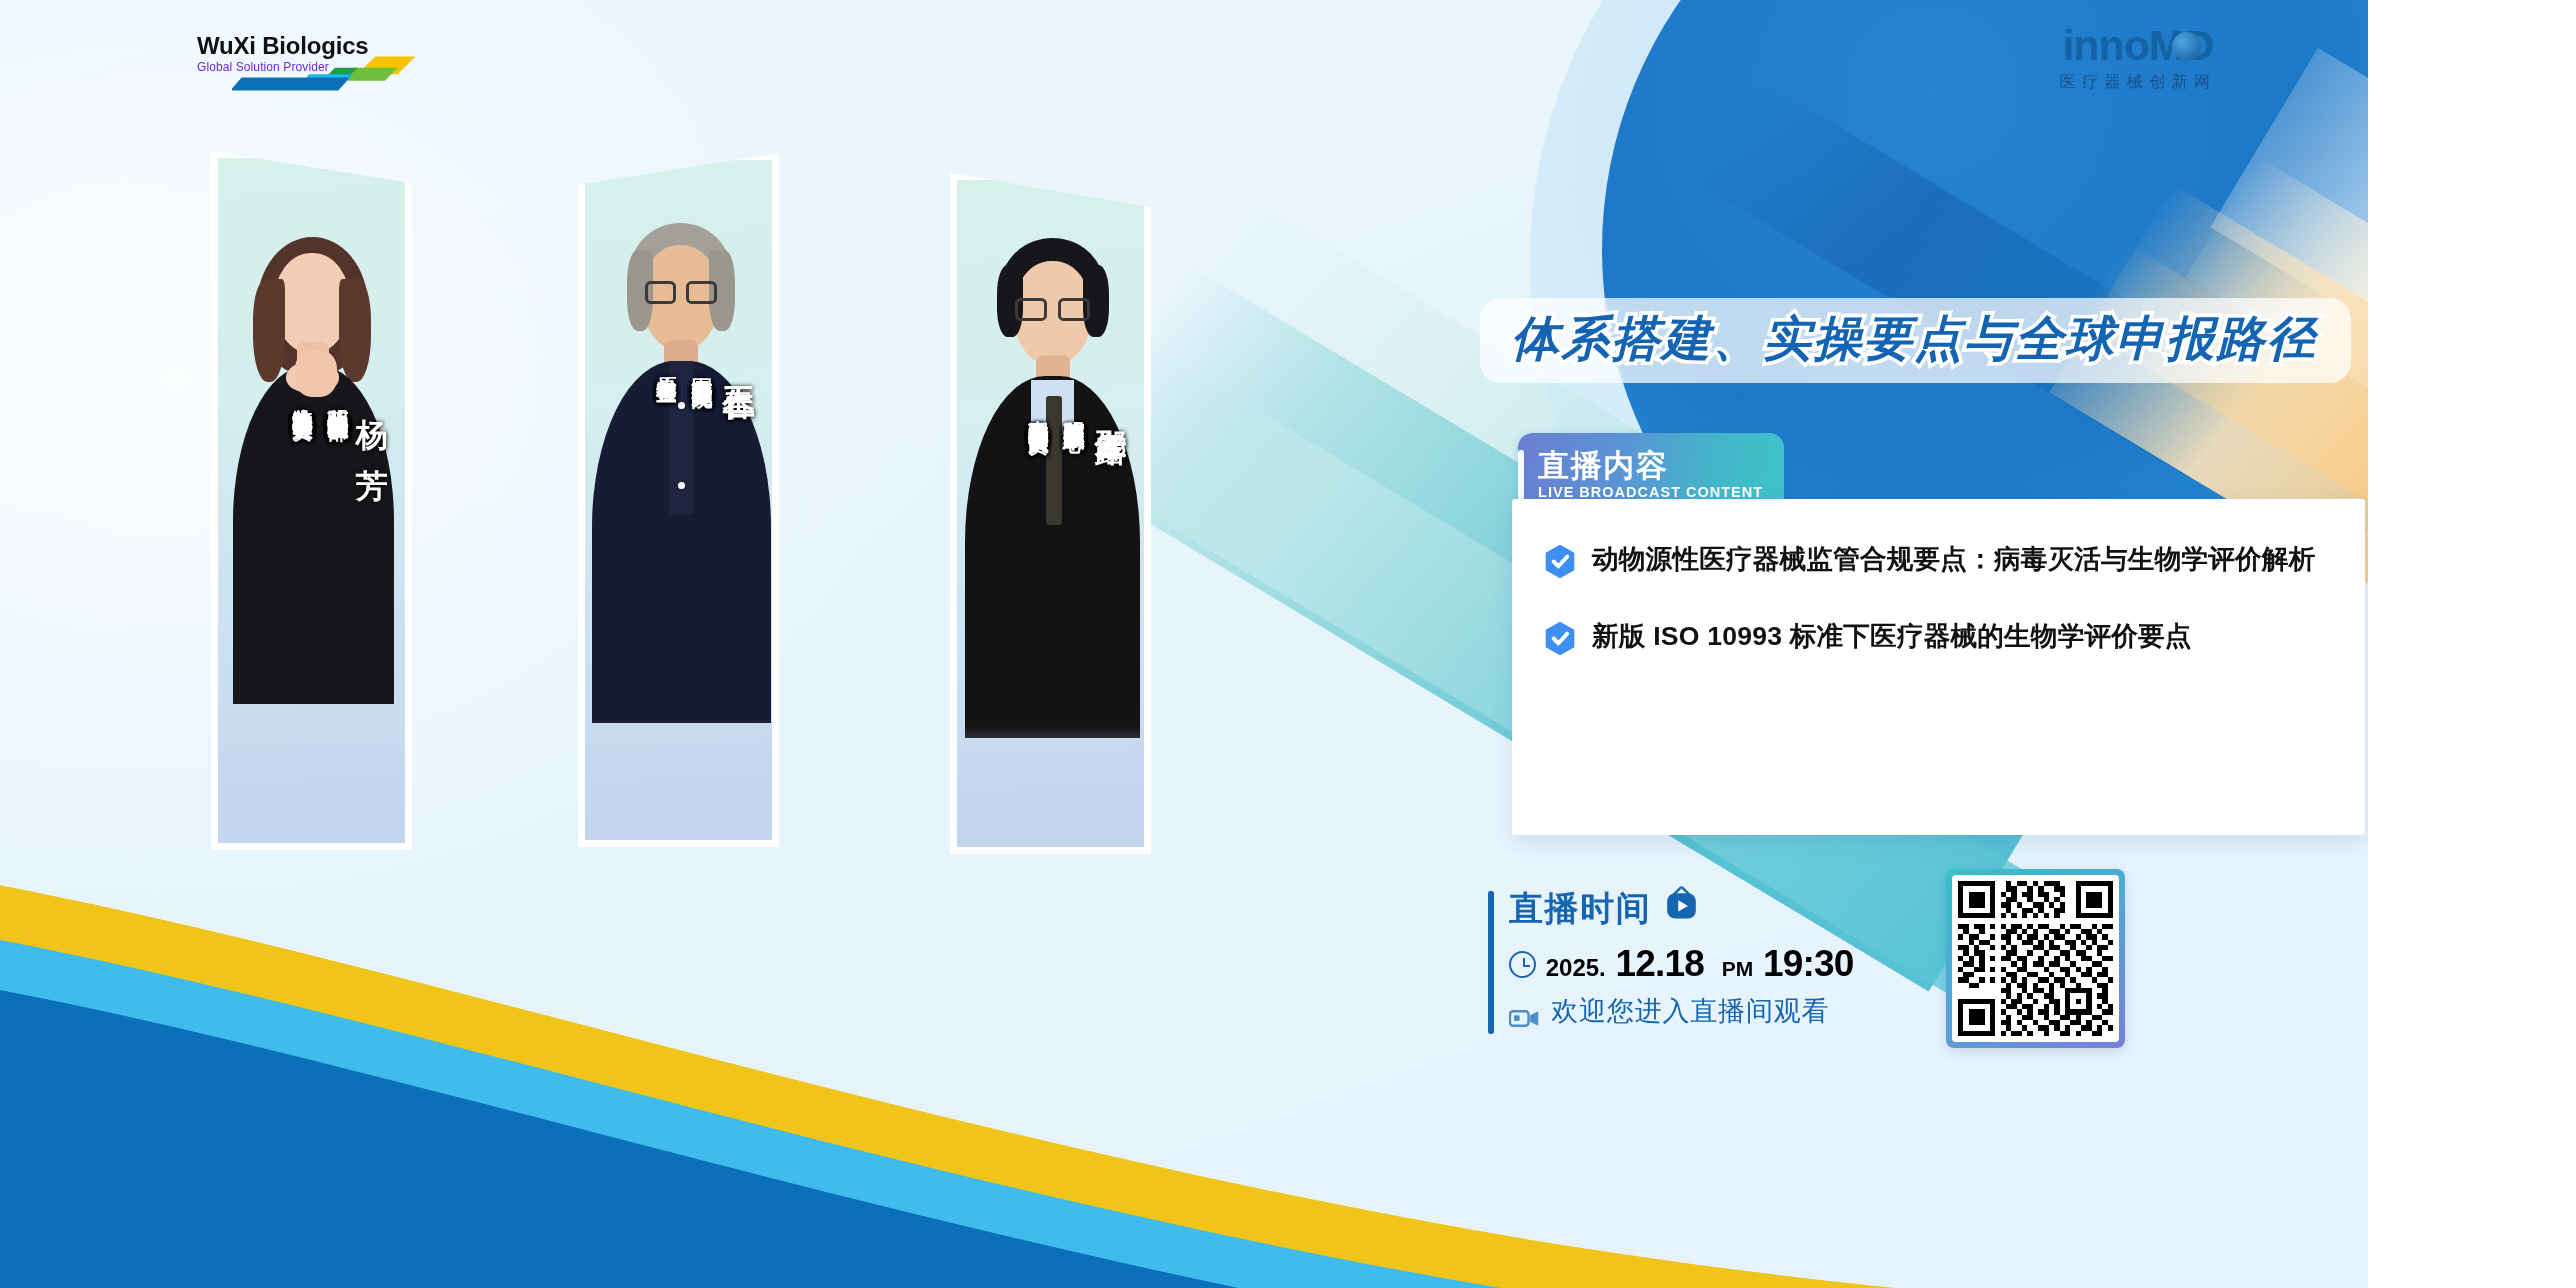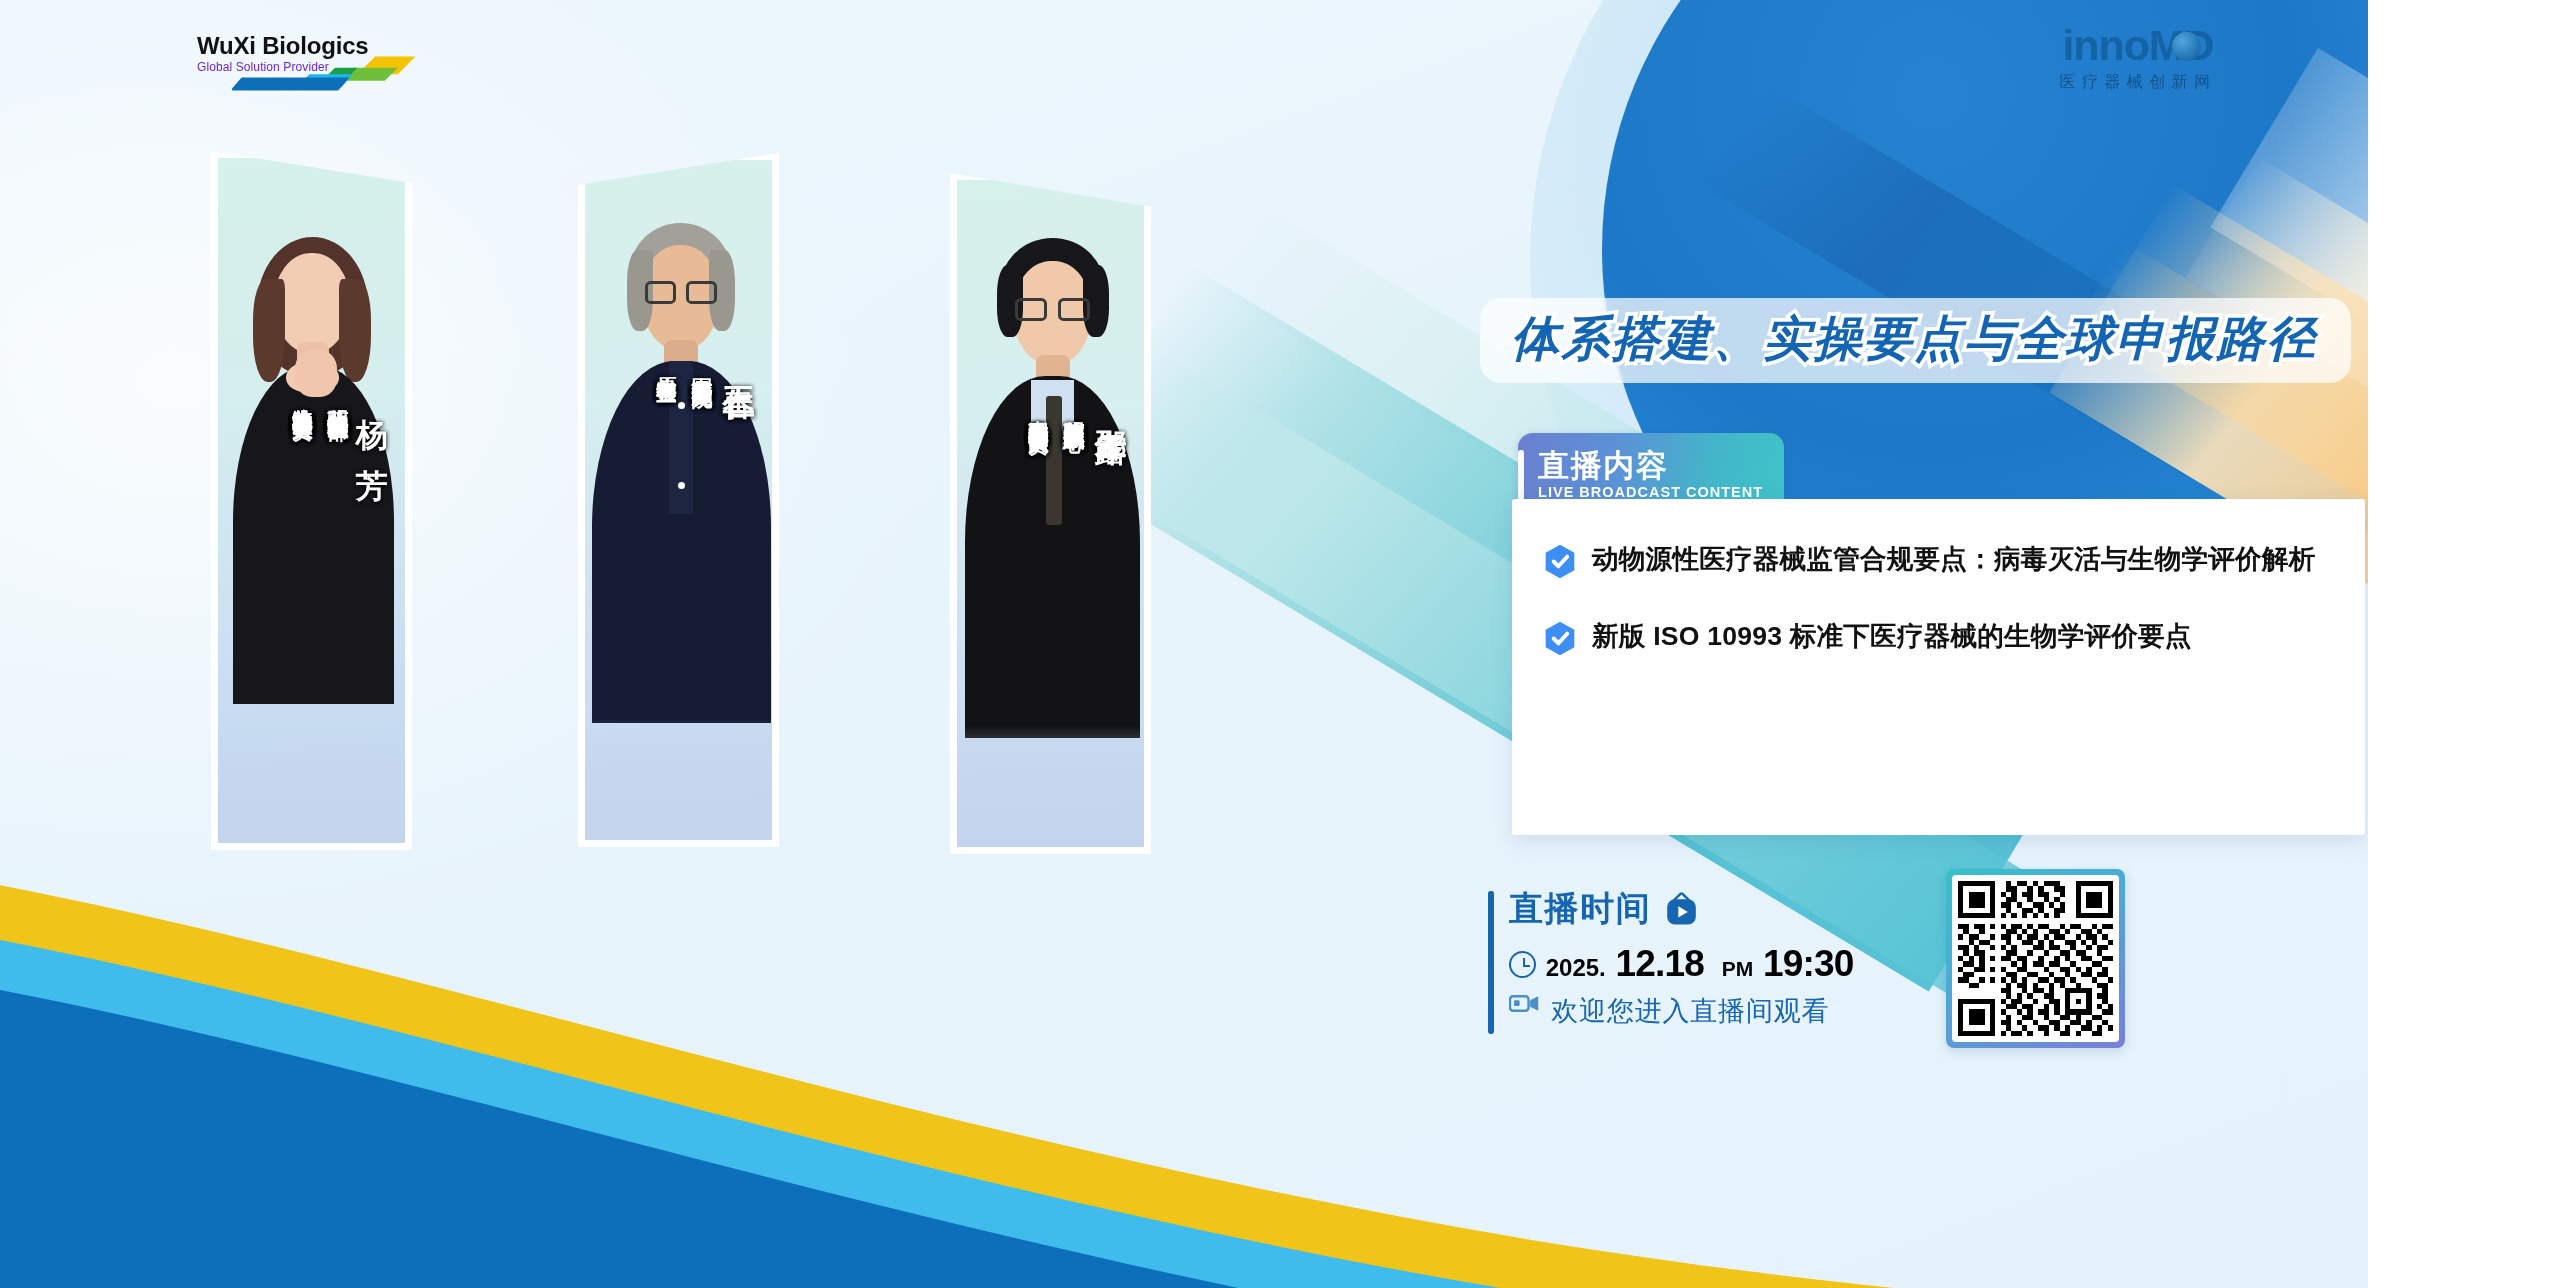--- a/index.html
+++ b/index.html
@@ -221,35 +221,35 @@
     font-size:26.6px;font-weight:700;line-height:1.42;color:#111;
     font-family:"Liberation Sans","DejaVu Sans",sans-serif;letter-spacing:0.2px;
   }
 
   
   .time-block{position:absolute;left:1488px;top:886px;width:612px;padding-left:21px;}
   .time-block:before{
     content:"";position:absolute;left:0;top:4.8px;width:5.6px;height:143px;
     background:#1565b0;border-radius:2.4px;
   }
-  .time-head{display:flex;align-items:center;gap:11.3px;}
+  .time-head{display:flex;gap:11.3px;}
   .time-head-txt{
     font-size:34px;font-weight:700;color:#1565b0;letter-spacing:1.6px;
     font-family:"Liberation Sans","DejaVu Sans",sans-serif;
   }
   .tv-icon{width:37px;height:35px;position:relative;}
   .time-row{display:flex;align-items:baseline;gap:9.7px;margin-top:11.3px;color:#000000;}
   .clock-icon{width:27px;height:27px;border:2.4px solid #1565b0;border-radius:50%;position:relative;align-self:center;}
   .clock-icon:after{content:"";position:absolute;left:50%;top:4.8px;width:2.4px;height:8.9px;background:#1565b0;transform-origin:bottom;}
   .clock-icon:before{content:"";position:absolute;left:50%;top:12px;width:7.2px;height:2.4px;background:#1565b0;}
   .t-year{font-size:24px;font-weight:700;font-family:"Liberation Sans",sans-serif;}
   .t-date{font-size:37px;font-weight:700;font-family:"Liberation Sans",sans-serif;letter-spacing:-0.8px;}
   .t-ampm{font-size:21px;font-weight:700;font-family:"Liberation Sans",sans-serif;margin-left:8px;}
   .t-time{font-size:37px;font-weight:700;font-family:"Liberation Sans",sans-serif;letter-spacing:-0.8px;}
-  .welcome-row{display:flex;align-items:flex-start;gap:11.3px;margin-top:8px;}
+  .welcome-row{display:flex;align-items:flex-end;gap:11.3px;margin-top:8px;}
   .cam-icon{width:31px;height:21px;position:relative;}
   .welcome-txt{
     font-size:27px;color:#1565b0;letter-spacing:0.8px;
     font-family:"Liberation Sans","DejaVu Sans",sans-serif;
   }
 
   
   .qr-frame{
     position:absolute;left:1946px;top:869px;width:179px;height:179px;
     border-radius:8px;

